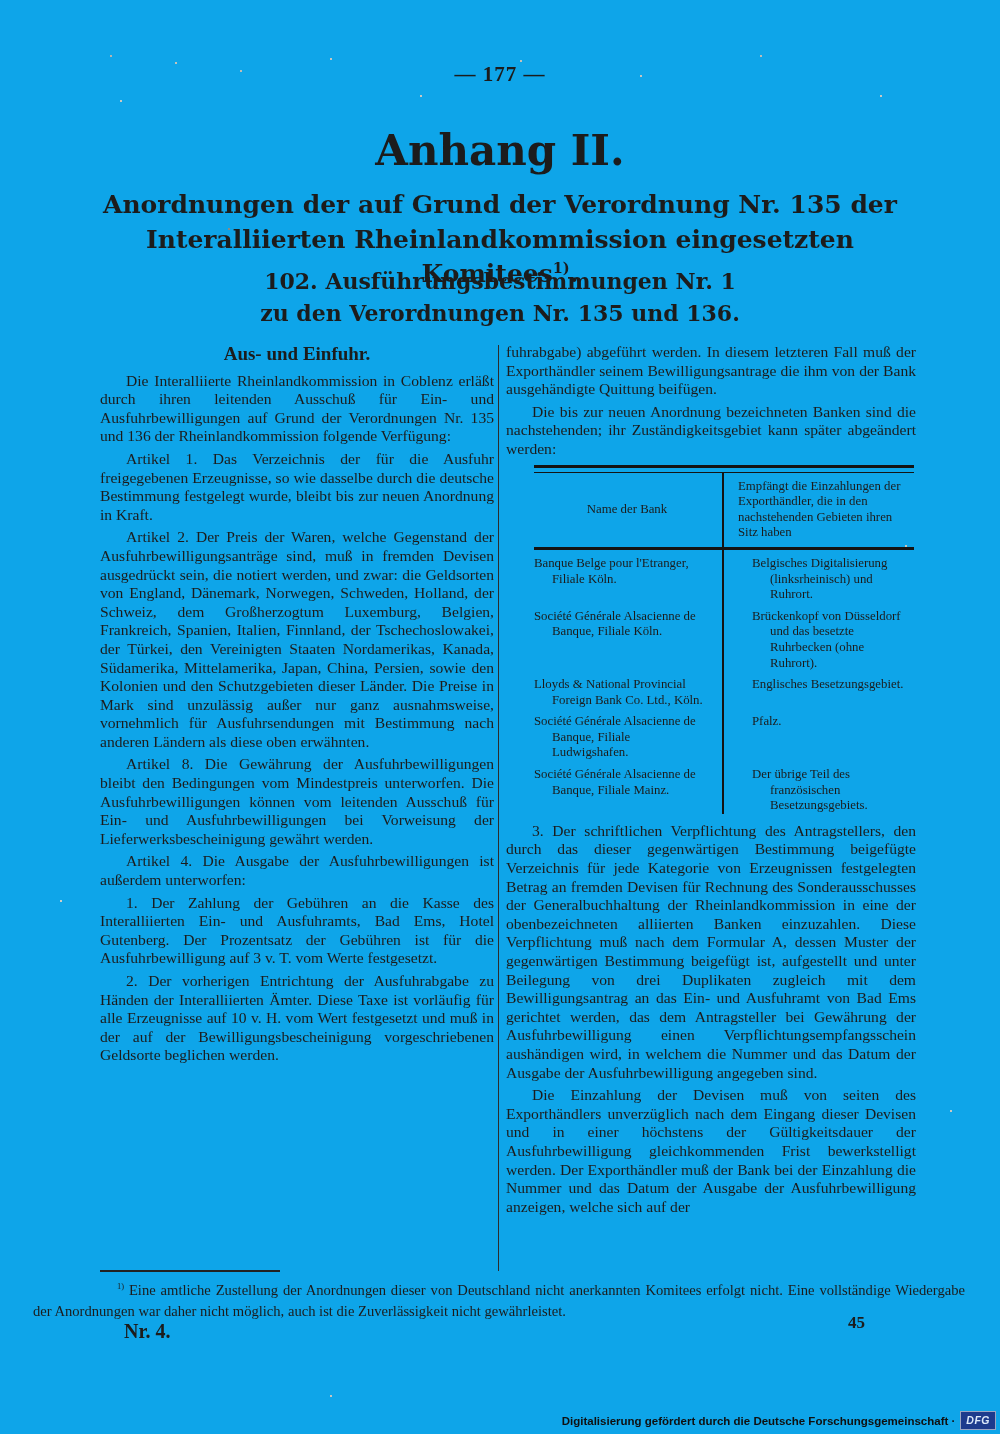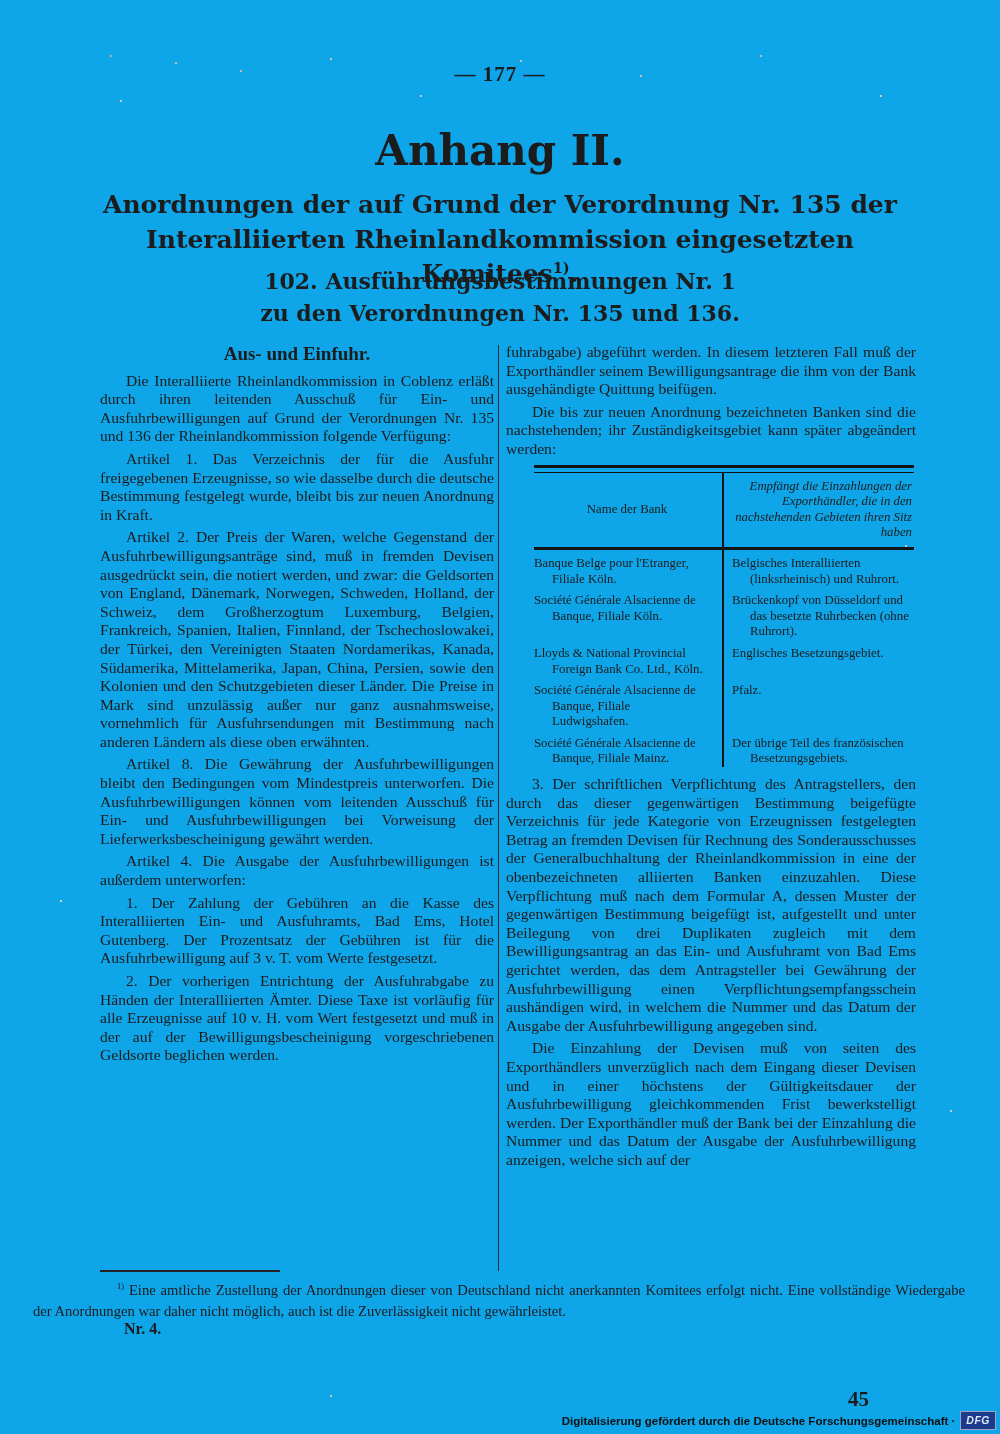--- a/index.html
+++ b/index.html
@@ -37,31 +37,31 @@
   .col-heading { text-align:center; font-weight:bold; font-size:19px; margin:2px 0 8px 0; text-indent:0; }
 
   
   .bank-table { position:relative; margin:6px 0 8px 28px; width:380px;
     font-size:12.8px; line-height:15.6px; text-align:left; }
   .bank-table .top-rule { height:4px; border-top:3px solid #141414; border-bottom:1px solid #141414; }
   .bank-table .v-divider { position:absolute; left:188px; top:7px; bottom:0; width:2px; background:#141414; }
   .t-header { display:flex; border-bottom:3px solid #141414; }
   .t-header .c1 { width:188px; box-sizing:border-box; display:flex; align-items:center;
     justify-content:center; text-align:center; padding:6px 4px 6px 2px; }
-  .t-header .c2 { flex:1; box-sizing:border-box; text-align:right; padding:6px 2px 6px 10px;font-style:italic; }
-  .t-row { display:flex; margin-top:6px; }
+  .t-header .c2 { flex:1; box-sizing:border-box; text-align:left; padding:6px 2px 6px 16px; }
+  .t-row { display:flex; margin-top:6px;gap:20px; }
   .t-row .c1 { width:188px; box-sizing:border-box; padding-right:14px; padding-left:18px; text-indent:-18px; }
   .t-row .c2 { flex:1; box-sizing:border-box; padding-left:28px; text-indent:-18px; }
 
   .footnote-rule { position:absolute; left:100px; top:1270px; width:180px; border-top:2px solid #222; }
   .footnote { position:absolute; left:33px; top:1280px; width:932px;
     font-size:14.6px; line-height:21px; text-align:justify; text-indent:84px; }
 
-  .footer-issue { position:absolute; left:124px; top:1320px; font-size:16px; font-weight:bold; }
-  .footer-page  { position:absolute; left:848px; top:1387px; font-size:21px; font-weight:bold; }
+  .footer-issue { position:absolute; left:124px; top:1320px; font-size:20px; font-weight:bold; }
+  .footer-page  { position:absolute; left:848px; top:1313px; font-size:17px; font-weight:bold; }
 
   .digitization { position:absolute; right:4px; top:1411px; display:flex; align-items:center; gap:5px;
     font-family:"Liberation Sans","DejaVu Sans",sans-serif; font-size:11.5px; font-weight:bold; color:#101010; }
   .dfg-badge { background:#1d3b8d; color:#dce9fa; font-size:10.5px; font-weight:bold;
     font-style:italic; padding:2px 5px 3px 5px; letter-spacing:0.5px; border:1px solid #9aa6c4; }
 </style>
 </head>
 <body>
 
 <div class="page">
@@ -113,21 +113,21 @@
       <div class="top-rule"></div>
       <div class="v-divider"></div>
       <div class="t-header">
         <div class="c1">Name der Bank</div>
         <div class="c2">Empfängt die Einzahlungen der Exporthändler, die in den nachstehenden Gebieten ihren Sitz haben</div>
       </div>
       <div>
 
           <div class="t-row">
             <div class="c1">Banque Belge pour l'Etranger, Filiale Köln.</div>
-            <div class="c2">Belgisches Interalliierten (linksrheinisch) und Ruhrort.</div>
+            <div class="c2">Belgisches Digitalisierung (linksrheinisch) und Ruhrort.</div>
           </div>
 
           <div class="t-row">
             <div class="c1">Société Générale Alsacienne de Banque, Filiale Köln.</div>
             <div class="c2">Brückenkopf von Düsseldorf und das besetzte Ruhrbecken (ohne Ruhrort).</div>
           </div>
 
           <div class="t-row">
             <div class="c1">Lloyds &amp; National Provincial Foreign Bank Co. Ltd., Köln.</div>
             <div class="c2">Englisches Besetzungsgebiet.</div>

